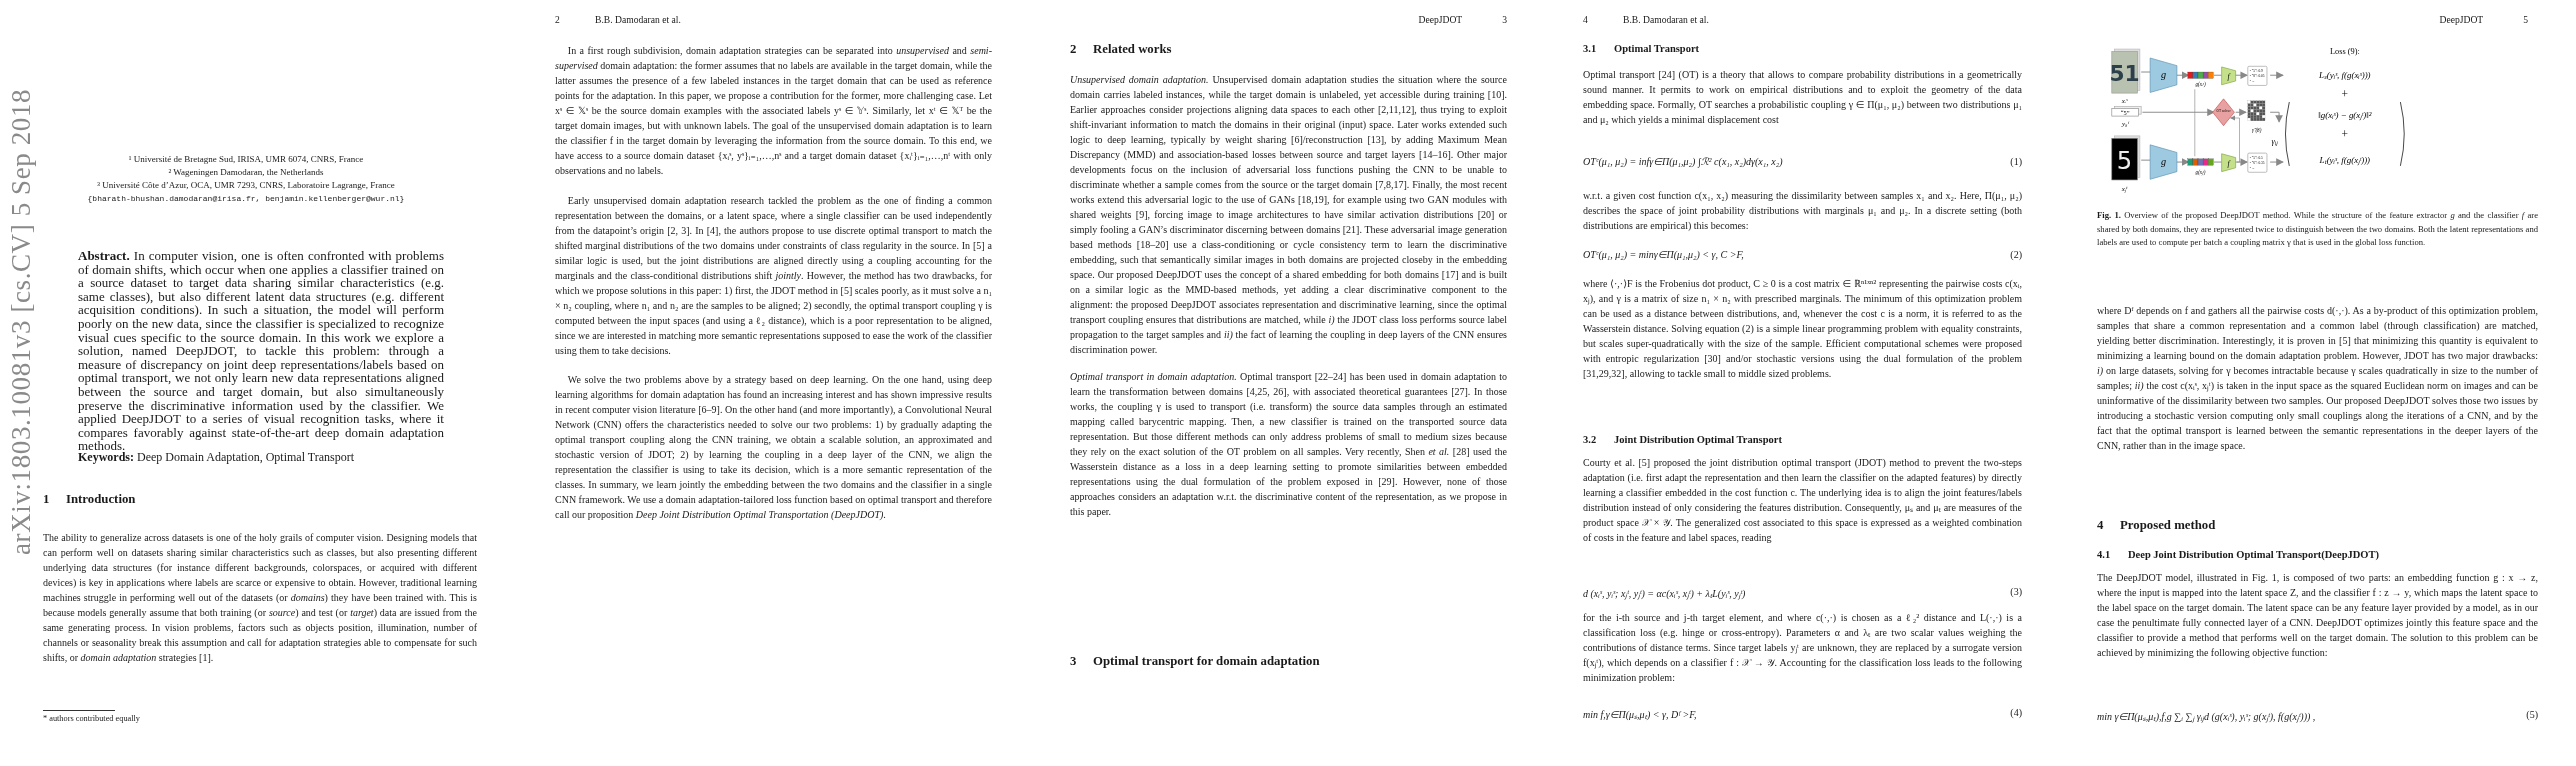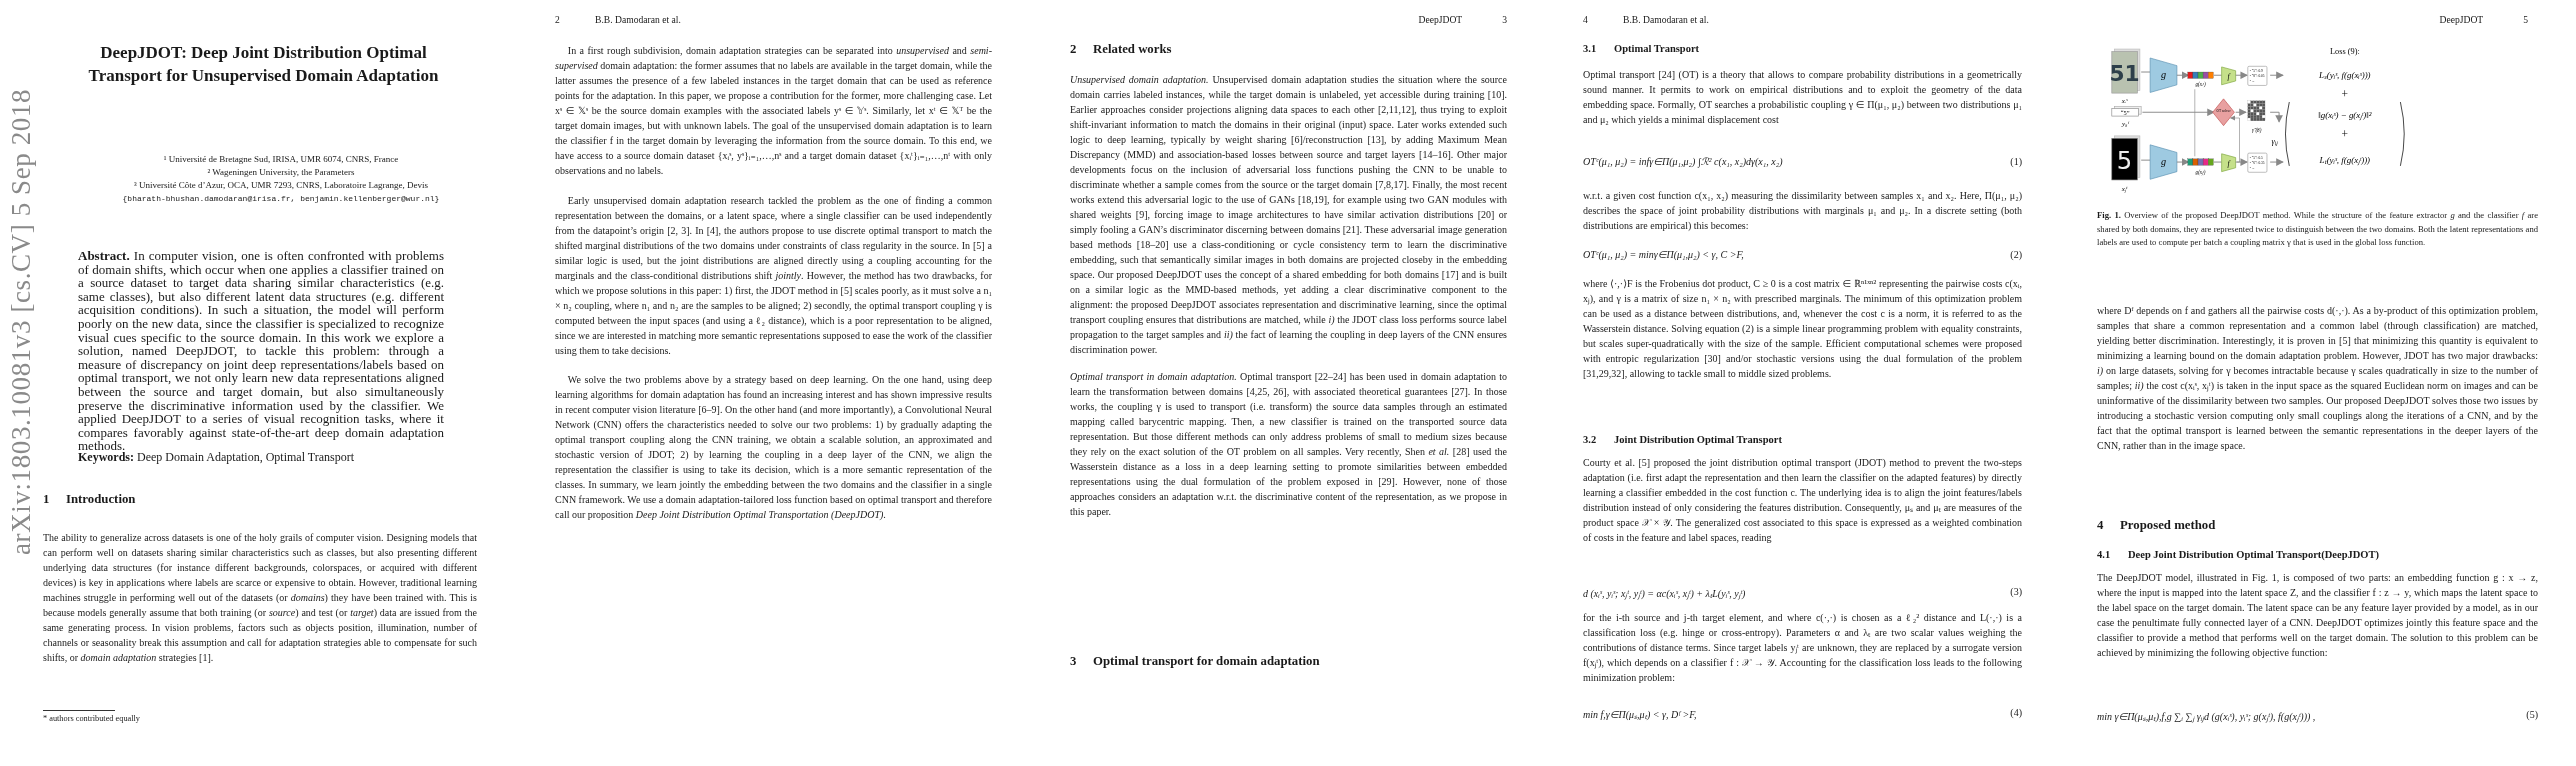--- a/index.html
+++ b/index.html
@@ -11,21 +11,21 @@
   .runhead { position:absolute; top:14px; font-family:"Liberation Serif", serif; font-size:9.6px; }
   .runhead .num { display:inline-block; width:40px; }
   .runhead.right { text-align:right; }
   .runhead.right .num { width:auto; margin-left:40px; }
   .para { margin:0; text-indent:12.8px; }
   .para.noindent { text-indent:0; }
   h1.title { font-family:"Liberation Serif", serif; font-weight:bold; font-size:17px; line-height:23px;
              text-align:center; margin:0; position:absolute; top:41px; left:25.5px; width:476px; }
   .authors { position:absolute; top:112px; left:25.5px; width:476px; text-align:center;
              font-family:"Liberation Serif", serif; font-size:10.5px; line-height:14.7px; }
-  .affil { position:absolute; top:153px; left:43px; width:476px; text-align:center;
+  .affil { position:absolute; top:153px; left:8px; width:476px; text-align:center;
            font-family:"Liberation Serif", serif; font-size:9px; line-height:13px; }
   .email { font-family:"Liberation Mono", monospace; font-size:8px; }
   .arxiv { position:absolute; left:6.4px; top:555px; transform-origin:0 0; transform:rotate(-90deg);
            font-family:"Liberation Serif", serif; font-size:27px; color:#8a8a8a; white-space:nowrap;
            letter-spacing:0.6px; }
   .abstract { position:absolute; top:249px; left:78px; width:366px; font-family:"Liberation Serif", serif;
               font-size:13px; line-height:13.6px; text-align:justify; }
   .abstract b { font-weight:bold; }
   .keywords { position:absolute; top:450px; left:78px; width:366px; font-family:"Liberation Serif", serif; font-size:12px; }
   h2.sec { font-family:"Liberation Serif", serif; font-weight:bold; font-size:12.8px; margin:0; position:absolute; }
@@ -42,28 +42,24 @@
   .figure { position:absolute; top:35px; left:38px; width:447px; height:166px; }
   .caption { position:absolute; top:209px; left:36px; width:441px; font-family:"Liberation Serif", serif;
              font-size:8.6px; line-height:13.6px; text-align:justify; }
   .caption b { font-weight:bold; }
 </style>
 </head>
 <body>
 
 <div class="page p1">
   <div class="arxiv">arXiv:1803.10081v3  [cs.CV]  5 Sep 2018</div>
-  <h1 class="title">
-    <span>DeepJDOT: Deep Joint Distribution Optimal</span><br>
-    <span>Transport for Unsupervised Domain Adaptation</span>
-  </h1>
   <div class="affil">
     <div>¹  Université de Bretagne Sud, IRISA, UMR 6074, CNRS, France</div>
-    <div>²  Wageningen University, the Parameters</div>
-    <div>³  Université Côte d’Azur, OCA, UMR 7293, CNRS, Laboratoire Lagrange, Devis</div>
+    <div>²  Wageningen Damodaran, the Netherlands</div>
+    <div>³  Université Côte d’Azur, OCA, UMR 7293, CNRS, Laboratoire Lagrange, France</div>
     <div class="email">{bharath-bhushan.damodaran@irisa.fr, benjamin.kellenberger@wur.nl}</div>
   </div>
   <div class="abstract">
     <b>Abstract.</b>
     <span>In computer vision, one is often confronted with problems of domain shifts, which occur when one applies a classifier trained on a source dataset to target data sharing similar characteristics (e.g. same classes), but also different latent data structures (e.g. different acquisition conditions). In such a situation, the model will perform poorly on the new data, since the classifier is specialized to recognize visual cues specific to the source domain. In this work we explore a solution, named DeepJDOT, to tackle this problem: through a measure of discrepancy on joint deep representations/labels based on optimal transport, we not only learn new data representations aligned between the source and target domain, but also simultaneously preserve the discriminative information used by the classifier. We applied DeepJDOT to a series of visual recognition tasks, where it compares favorably against state-of-the-art deep domain adaptation methods.</span>
   </div>
   <div class="keywords">
     <b>Keywords:</b>
     <span>Deep Domain Adaptation, Optimal Transport</span>
   </div>

